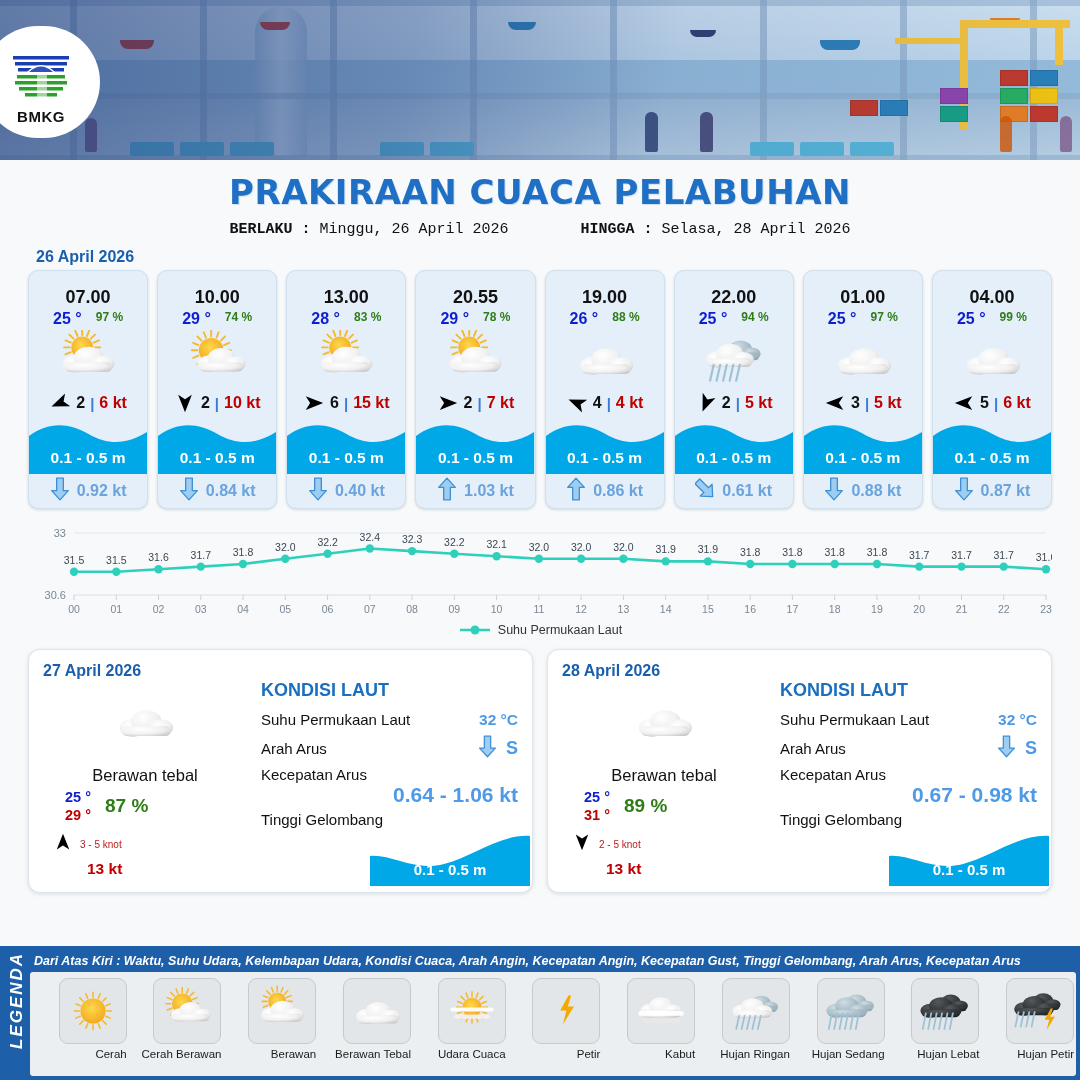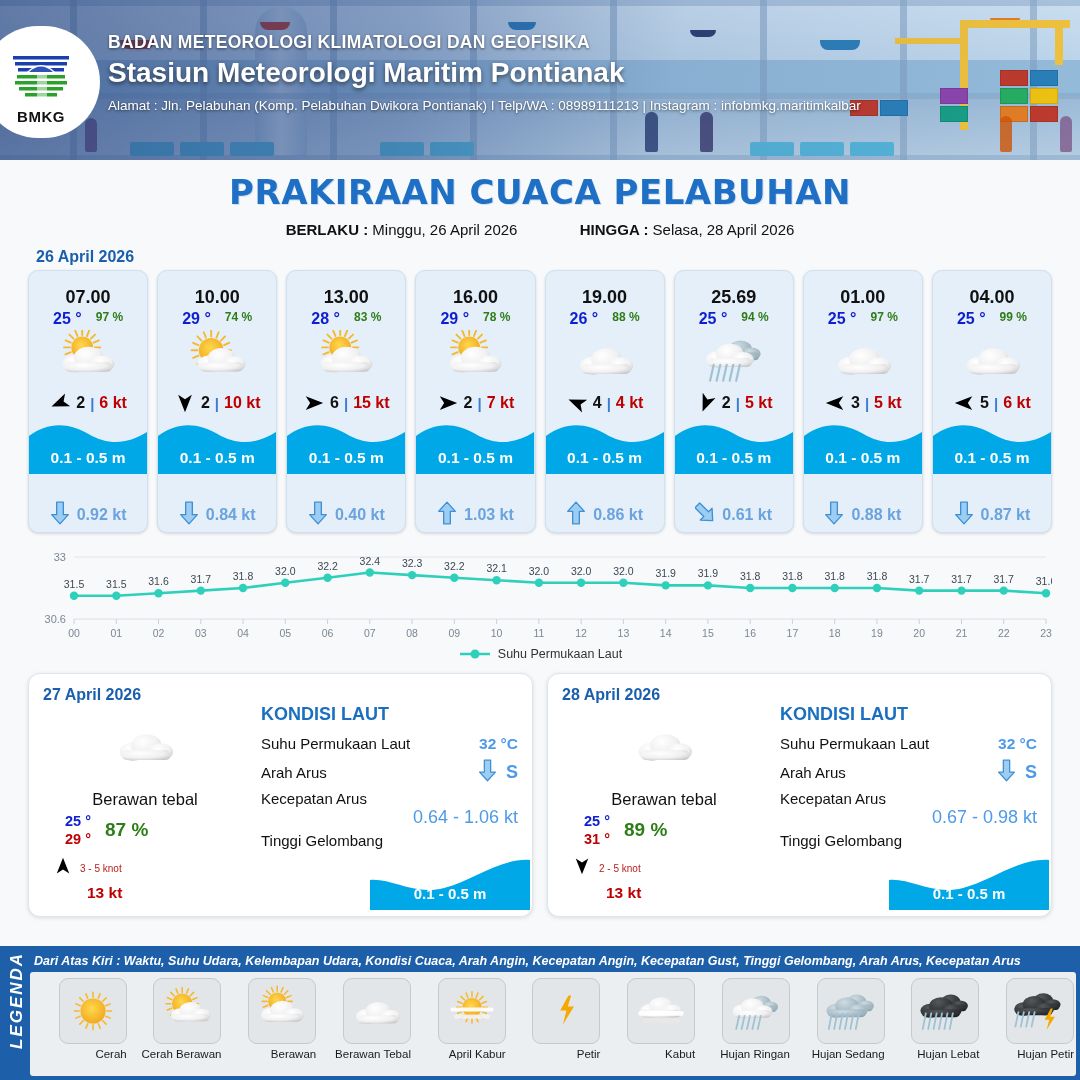--- a/index.html
+++ b/index.html
@@ -38,21 +38,21 @@
     text-shadow:0 1px 3px rgba(0,0,0,.55); }
   .bt2 { font-size:28px; font-weight:bold; color:#fff; margin-top:4px;
     text-shadow:0 2px 4px rgba(0,0,0,.55); }
   .bt3 { font-size:13.5px; color:#fff; margin-top:9px; text-shadow:0 1px 3px rgba(0,0,0,.6); }
 
   
   .titles { text-align:center; padding-top:12px; }
   .t-main { font-size:34px; font-weight:bold; color:#1f6fc4; letter-spacing:.5px;
     text-shadow:1px 1px 0 #cfe0f2; font-family:"DejaVu Sans", sans-serif; }
   .t-sub { font-size:23px; font-weight:bold; color:#3e92dd; margin-top:6px; }
-  .t-valid { margin-top:9px; font-size:15px; color:#111; }
+  .t-valid { margin-top:9px; font-size:15px; color:#111;font-family:Liberation Mono, monospace; }
   .t-valid b { font-weight:bold; }
   .t-valid .gap { display:inline-block; width:54px; }
 
   .day-label { margin:10px 0 4px 36px; font-size:16px; font-weight:bold; color:#1a5fae; }
 
   
   .cards { display:flex; gap:9px; padding:0 28px; }
   .card { width:127px; border-radius:10px; background:#e4eff9;
     border:1px solid #cfe0ee; box-shadow:0 1px 3px rgba(0,0,0,.14);
     overflow:hidden; position:relative; }
@@ -63,21 +63,21 @@
   .c-icon { height:58px; display:flex; align-items:center; justify-content:center; }
   .c-wind { display:flex; align-items:center; justify-content:center; gap:5px; height:30px; }
   .c-wdir { width:22px; height:22px; display:flex; align-items:center; justify-content:center; }
   .c-wval { font-size:16px; font-weight:bold; color:#111; }
   .c-bar { color:#3a7bd5; font-weight:bold; font-size:15px; }
   .c-gust { font-size:16px; font-weight:bold; color:#c00000; }
   .c-wave { position:relative; height:56px; }
   .wave-svg { position:absolute; left:0; bottom:0; width:100%; height:56px; }
   .wave-txt { position:absolute; left:0; right:0; bottom:7px; text-align:center;
     font-size:15.5px; font-weight:bold; color:#fff; }
-  .c-cur { display:flex; align-items:center; justify-content:center; gap:7px; height:34px;margin-top:24px; }
+  .c-cur { display:flex; align-items:center; justify-content:center; gap:7px; height:34px; }
   .c-curval { font-size:16px; font-weight:bold; color:#6aa3dd; }
 
   
   .chart-wrap { margin:12px 28px 0; height:100px; position:relative; }
   .chart-legend { text-align:center; margin-top:2px; font-size:12.5px; color:#333;
     display:flex; align-items:center; justify-content:center; gap:6px; }
   .leg-dot { width:34px; height:12px; position:relative; }
 
   
   .days { display:flex; gap:14px; padding:12px 28px 8px; }
@@ -96,21 +96,21 @@
   .d-wtxt { font-size:10px; font-weight:normal; color:#b91c1c; }
   .d-gust { font-size:15.5px; font-weight:bold; color:#c00000; margin:4px 0 0 42px; }
 
   .d-right { position:absolute; left:232px; top:30px; right:14px; }
   .d-kl { font-size:18px; font-weight:bold; color:#1a6fc0; margin-bottom:4px; }
   .d-row { display:flex; justify-content:space-between; align-items:center; min-height:29px; }
   .d-rlab { font-size:15px; color:#111; }
   .d-rval { font-size:15.5px; font-weight:bold; color:#4d9ae8; }
   .d-cur { display:flex; align-items:center; gap:9px; }
   .d-curdir { font-size:18px; font-weight:bold; color:#4d9ae8; }
-  .d-spd { text-align:right; font-size:18px; font-weight:normal; color:#4d9ae8; margin-top:-2px; }
+  .d-spd { text-align:right; font-size:21px; font-weight:bold; color:#4d9ae8; margin-top:-2px; }
   .d-wavebox { position:absolute; right:2px; bottom:6px; width:160px; height:52px; }
   .d-wavetxt { position:absolute; left:0; right:0; bottom:8px; text-align:center;
     font-size:15px; font-weight:bold; color:#fff; }
 
   
   .legend { position:absolute; left:0; top:946px; width:1080px; height:134px;
     background:#1d5fa8; display:flex; }
   .leg-side { width:30px; position:relative; }
   .leg-side span { position:absolute; left:-28px; top:48px; width:90px;
     transform:rotate(-90deg); text-align:center; color:#fff; font-weight:bold;
@@ -201,25 +201,20 @@
           <path d="M8 42 h52 v3.6 H8z"></path>
           <path d="M12 48 h44 v3.6 H12z"></path>
           <path d="M18 54 h32 v3.6 H18z"></path>
         </g>
         <path d="M30 36 h10 v22 h-10z" fill="#ffffff" opacity=".55"></path>
       </svg>
     </div>
     <div class="logo-txt">BMKG</div>
   </div>
 
-  <div class="banner-text">
-    <div class="bt1">BADAN METEOROLOGI KLIMATOLOGI DAN GEOFISIKA</div>
-    <div class="bt2">Stasiun Meteorologi Maritim Pontianak</div>
-    <div class="bt3">Alamat : Jln. Pelabuhan (Komp. Pelabuhan Dwikora Pontianak) I Telp/WA : 08989111213 | Instagram : infobmkg.maritimkalbar</div>
-  </div>
 </div>
 
 <div class="titles">
   <div class="t-main">PRAKIRAAN CUACA PELABUHAN</div>
   <div class="t-valid">
     <b>BERLAKU :</b>
     <span>Minggu, 26 April 2026</span>
     <span class="gap"></span>
     <b>HINGGA :</b>
     <span>Selasa, 28 April 2026</span>
@@ -466,21 +461,21 @@
     <div class="c-cur">
       <span><svg width="20" height="26" viewBox="0 0 24 30">
     <g transform="rotate(0 12 15)">
       <path d="M8 2 h8 v15 h6 L12 28 L2 17 h6 z" fill="#9dcdf2" stroke="#3f8fd4" stroke-width="1.6" stroke-linejoin="round"></path>
     </g>
           </svg></span>
       <span class="c-curval">0.40 kt</span>
     </div>
     </div>
     <div class="card">
-    <div class="c-time">16.00</div>
+    <div class="c-time">20.55</div>
     <div class="c-th">
       <span class="c-temp">29 °</span>
       <span class="c-hum">78 %</span>
     </div>
     <div class="c-icon">
         <svg width="78" height="58" viewBox="0 0 100 80">
           <defs>
     <radialGradient id="clpartly-cloudy" cx="38%" cy="32%" r="78%">
       <stop offset="0%" stop-color="#ffffff"></stop>
               <stop offset="62%" stop-color="#f0f0f0"></stop>
@@ -609,21 +604,21 @@
     <div class="c-cur">
       <span><svg width="20" height="26" viewBox="0 0 24 30">
     <g transform="rotate(180 12 15)">
       <path d="M8 2 h8 v15 h6 L12 28 L2 17 h6 z" fill="#9dcdf2" stroke="#3f8fd4" stroke-width="1.6" stroke-linejoin="round"></path>
     </g>
           </svg></span>
       <span class="c-curval">0.86 kt</span>
     </div>
     </div>
     <div class="card">
-    <div class="c-time">25.69</div>
+    <div class="c-time">22.00</div>
     <div class="c-th">
       <span class="c-temp">25 °</span>
       <span class="c-hum">94 %</span>
     </div>
     <div class="c-icon">
         <svg width="78" height="58" viewBox="0 0 100 80">
           <defs>
     <radialGradient id="clrain" cx="38%" cy="32%" r="78%">
       <stop offset="0%" stop-color="#ffffff"></stop>
               <stop offset="62%" stop-color="#f0f0f0"></stop>
@@ -1327,21 +1322,21 @@
                 <line x1="50.0" y1="16.0" x2="50.0" y2="8.0"></line>
                 <line x1="56.9" y1="17.4" x2="59.9" y2="10.0"></line>
                 <line x1="62.7" y1="21.3" x2="68.4" y2="15.6"></line>
                 <line x1="66.6" y1="27.1" x2="74.0" y2="24.1"></line>
               </g>
               <circle cx="50" cy="34" r="16" fill="url(#snhaze)"></circle>
               <rect x="14" y="34" width="72" height="7" rx="3.5" fill="#ffffff" opacity=".92"></rect>
               <rect x="20" y="46" width="60" height="7" rx="3.5" fill="#f2f2f2" opacity=".92"></rect>
             </svg>
           </div>
-    <div class="leg-lab">April Kabur</div>
+    <div class="leg-lab">Udara Cuaca</div>
         </div>
         <div class="leg-item">
           <div class="leg-box">
       <svg width="60" height="58" viewBox="0 0 100 80">
               <defs>
     <radialGradient id="cllightning" cx="38%" cy="32%" r="78%">
       <stop offset="0%" stop-color="#ffffff"></stop>
                   <stop offset="62%" stop-color="#f0f0f0"></stop>
       <stop offset="100%" stop-color="#c9c9c9"></stop>
                 </radialGradient>

